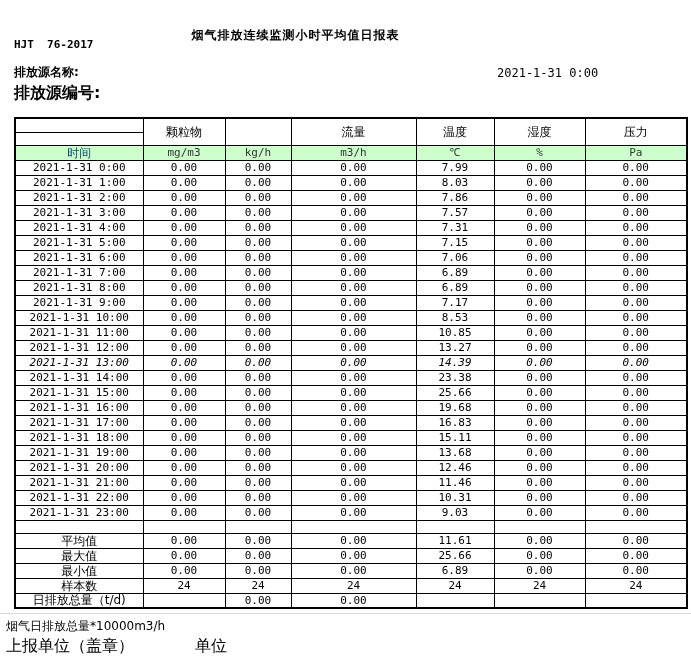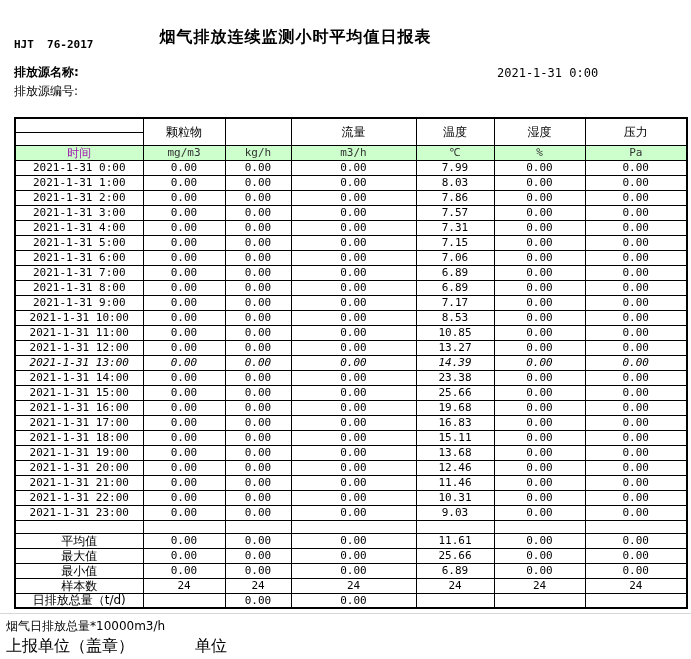--- a/index.html
+++ b/index.html
@@ -8,44 +8,44 @@
     font-family:"DejaVu Sans","Liberation Sans",sans-serif; color:#000;
     overflow:hidden;
   }
   .doc-code {
     position:absolute; left:14px; top:8px;
     font-family:"DejaVu Sans Mono","Liberation Mono",monospace;
     font-weight:bold; font-size:11px; white-space:pre;margin-top:30px;
   }
   .title {
     position:absolute; left:0; top:27px; width:591px; text-align:center;
-    font-weight:bold; font-size:16px; letter-spacing:1px;
+    font-weight:bold; font-size:12px; letter-spacing:1px;
   }
   .meta-name { position:absolute; left:14px; top:64px; font-weight:bold; font-size:12px; }
-  .meta-id   { position:absolute; left:14px; top:83px; font-weight:normal; font-size:12px; }
+  .meta-id   { position:absolute; left:14px; top:83px; font-weight:bold; font-size:16px; }
   .meta-date {
     position:absolute; left:497px; top:66px; font-size:12px;
     font-family:"DejaVu Sans Mono","Liberation Mono",monospace; white-space:pre;
   }
   table.report {
     position:absolute; left:14px; top:117px; width:672px;
     border-collapse:collapse; table-layout:fixed;
     border:2px solid #000;
   }
   table.report td {
     border:1px solid #000; padding:0; margin:0;
     text-align:center; vertical-align:middle;
     font-size:12px; line-height:1; overflow:hidden; white-space:nowrap;
   }
   table.report td.num {
     font-family:"DejaVu Sans Mono","Liberation Mono",monospace; font-size:11px;
   }
   tr.unit-row td { background:#ccffcc; color:#333; font-size:11px;
     font-family:"DejaVu Sans Mono","Liberation Mono",monospace; }
-  tr.unit-row td.time-label { font-size:12px; color:#a21caf;
+  tr.unit-row td.time-label { font-size:12px; color:#0c4a6e;
     font-family:"DejaVu Sans","Liberation Sans",sans-serif; }
   td.label-left { text-align:left; padding-left:2px; }
   .footer-sep { position:absolute; left:0; top:613px; width:691px; height:1px; background:#d8d8d8; }
   .footer-note { position:absolute; left:6px; top:618px; font-size:12px; }
   .footer-line2 { position:absolute; left:6px; top:636px; width:680px; font-size:16px; }
   .footer-unit { position:absolute; left:189px; top:0; }
 </style>
 </head>
 <body>
 

